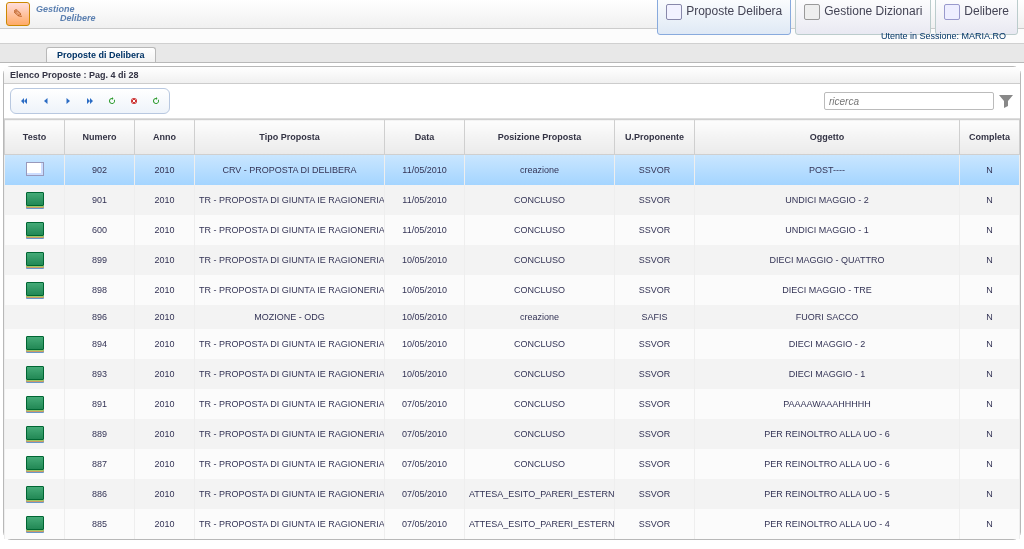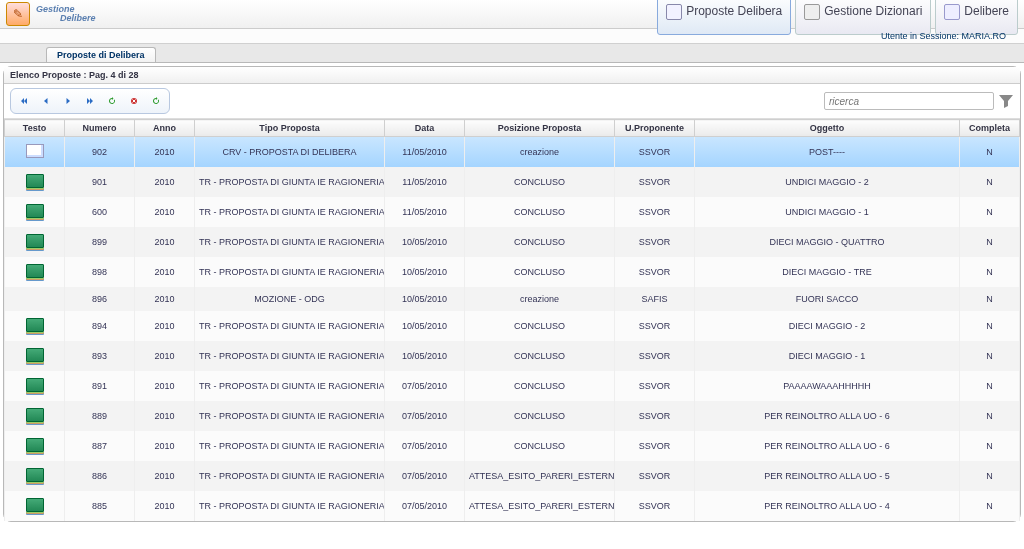--- a/index.html
+++ b/index.html
@@ -25,21 +25,21 @@
   .nav-group{display:flex;border:1px solid #b8c8e0;border-radius:6px;padding:2px;background:linear-gradient(#fff,#eef3fa);}
   .nav-btn{width:20px;height:20px;margin:0 1px;border:none;background:none;cursor:pointer;display:flex;align-items:center;justify-content:center;color:#2b6cc4;}
   .nav-btn svg{width:16px;height:16px;}
   .nav-btn.green svg{fill:#2a9a2a;}
   .nav-btn.red svg{fill:#cc3333;}
   .nav-btn.blue svg{fill:#2b6cc4;}
   .toolbar .spacer{flex:1;}
   .search-box{width:160px;height:16px;border:1px solid #bbb;border-radius:2px;font-size:10px;font-style:italic;color:#888;padding:0 4px;}
   .filter-icon{width:16px;height:16px;margin-left:4px;}
   table.grid{width:100%;border-collapse:collapse;table-layout:fixed;}
-  .grid th{background:linear-gradient(#fdfdfd,#eaeaea);border:1px solid #cfcfcf;padding:3px 2px;font-size:9px;font-weight:bold;color:#334;text-align:center;white-space:nowrap;overflow:hidden;}
+  .grid th{background:linear-gradient(#fdfdfd,#eaeaea);border:1px solid #cfcfcf;padding:12px 2px;font-size:9px;font-weight:bold;color:#334;text-align:center;white-space:nowrap;overflow:hidden;}
   .grid td{border-left:1px solid #eee;border-right:1px solid #eee;padding:7px 4px;font-size:9px;color:#335;text-align:center;white-space:nowrap;overflow:hidden;}
   .grid tbody tr:nth-child(odd){background:#fbfbfb;}
   .grid tbody tr:nth-child(even){background:#f3f3f3;}
   .grid tbody tr.sel{background:linear-gradient(#c9e6ff,#a3d4ff);}
   .row-icon{width:16px;height:12px;display:inline-block;}
   .row-icon.doc{background:#fff;border:1px solid #99b;box-shadow:inset -2px -2px 0 #cdf;}
   .row-icon.book{width:16px;height:12px;background:linear-gradient(#4a7,#285);border:1px solid #063;border-radius:1px;box-shadow:0 1px 0 #9c6,0 2px 0 #c96,0 3px 0 #69c;}
   .c-testo{width:60px;} .c-num{width:70px;} .c-anno{width:60px;} .c-tipo{width:190px;}
   .c-data{width:80px;} .c-pos{width:150px;} .c-prop{width:80px;} .c-ogg{width:auto;} .c-comp{width:60px;}
 </style>

